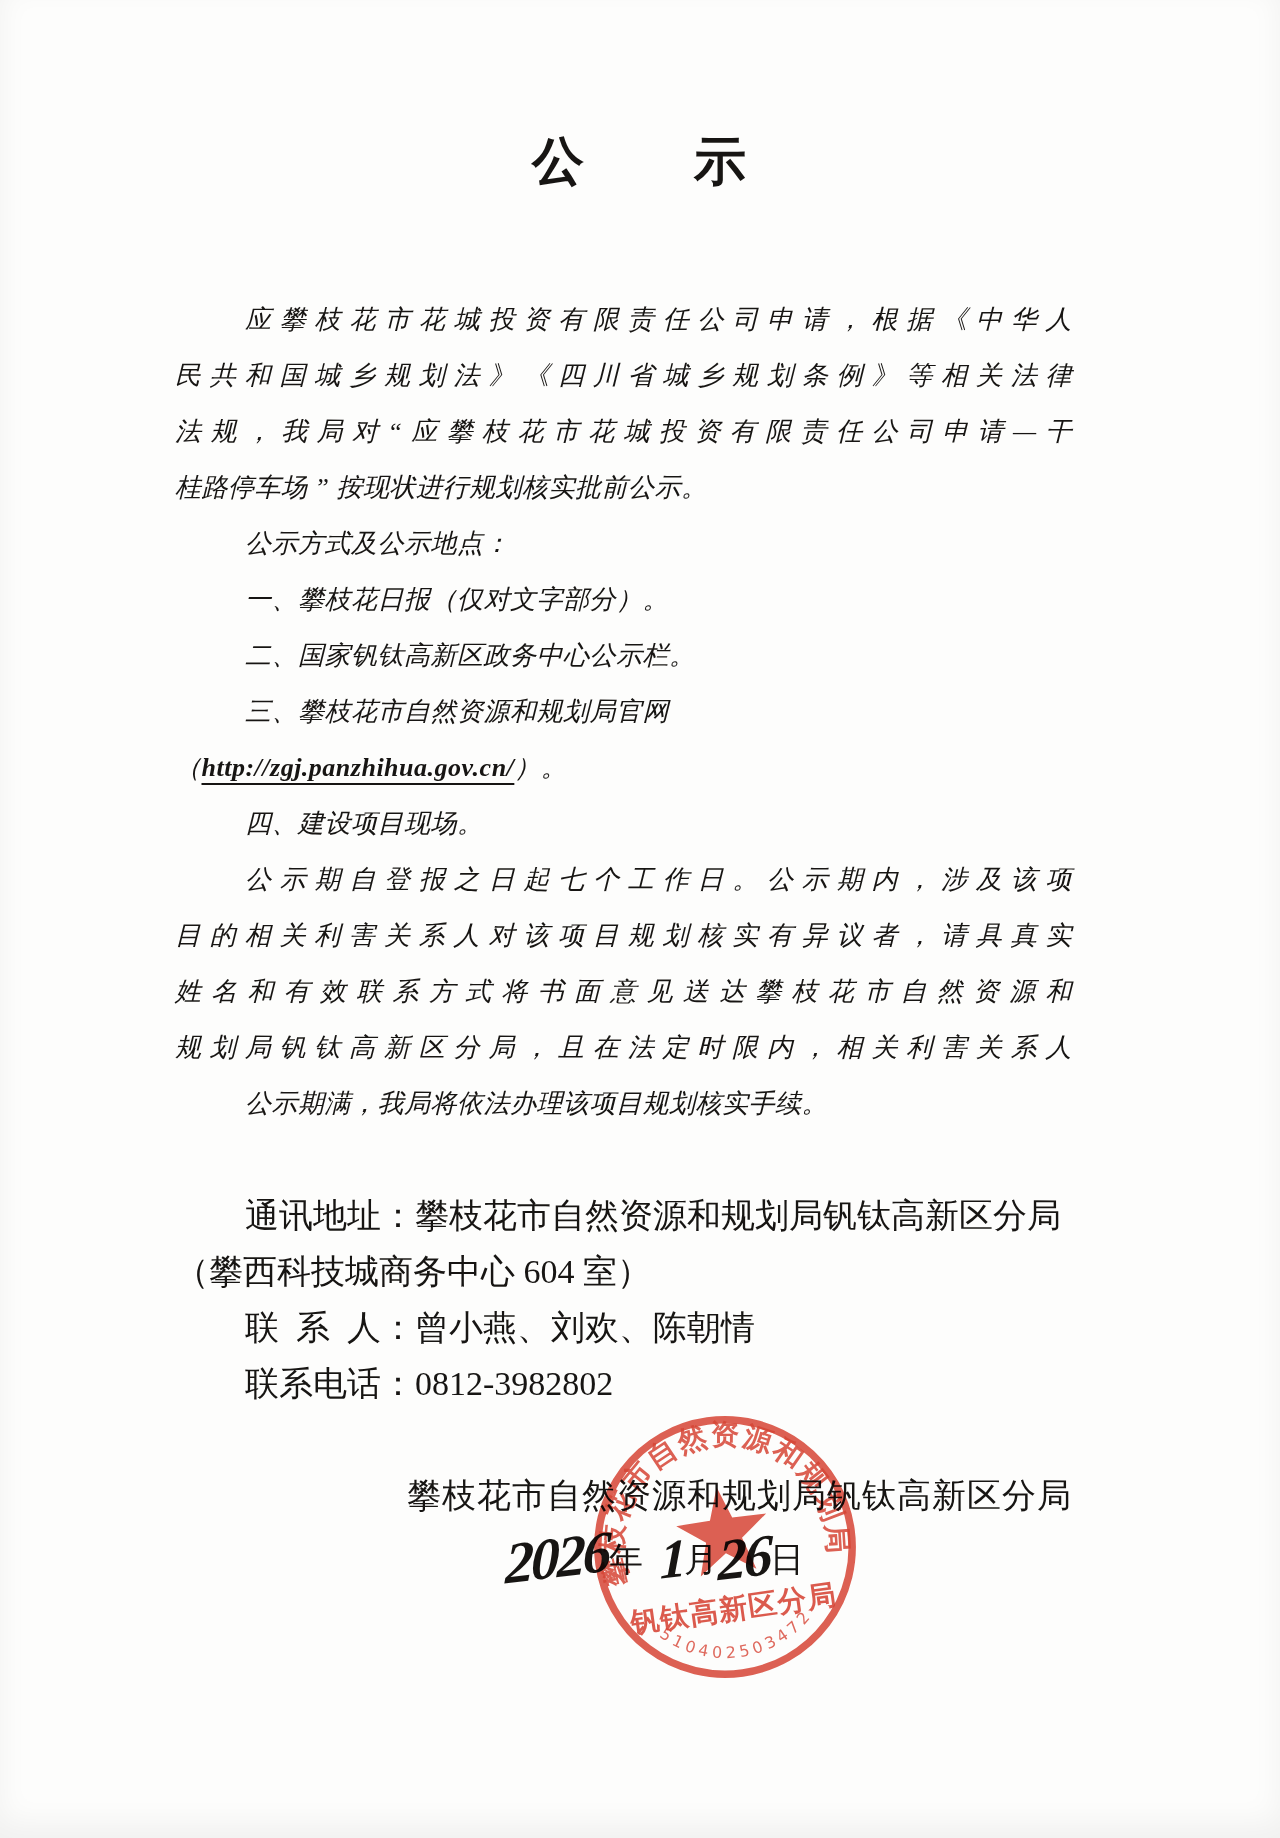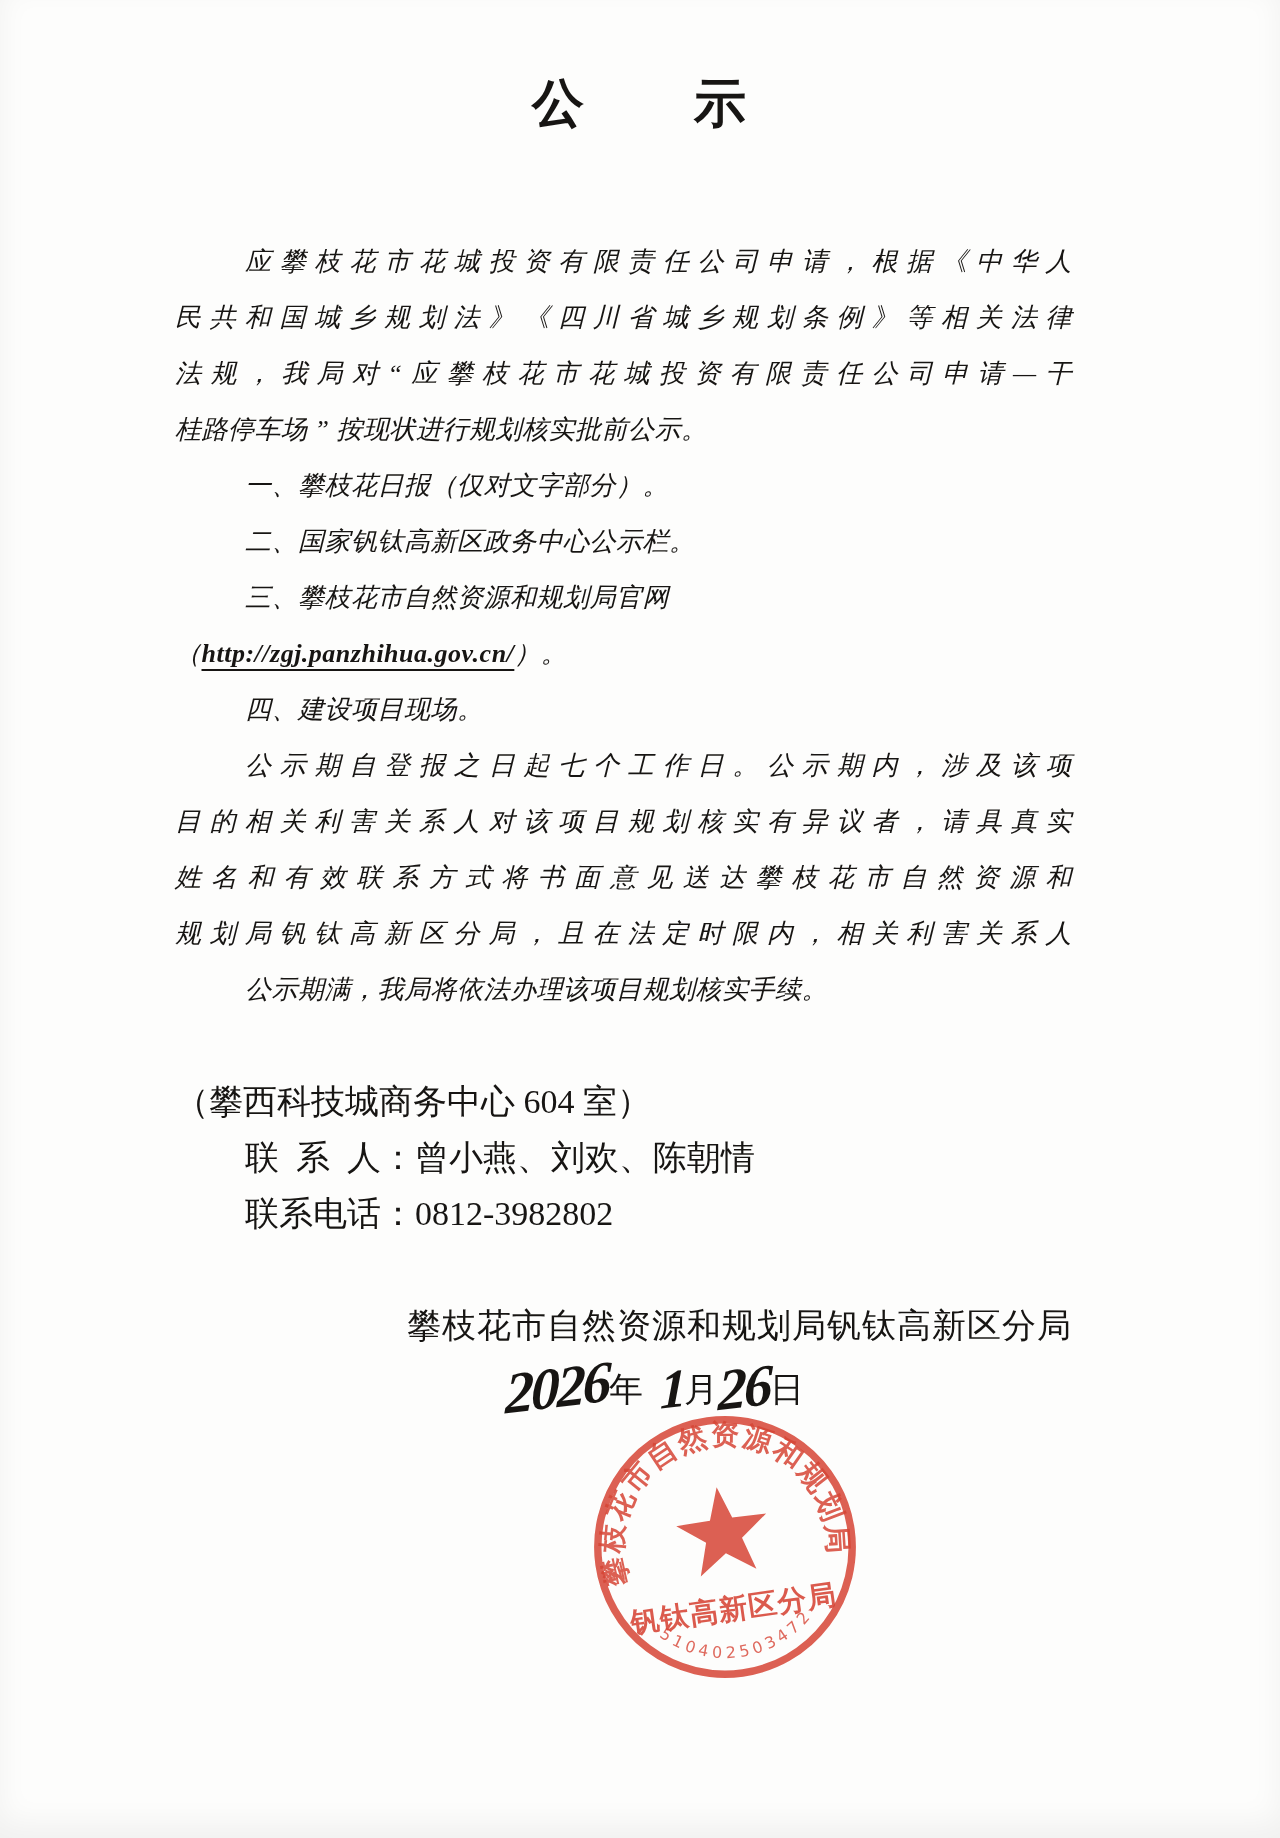--- a/index.html
+++ b/index.html
@@ -7,22 +7,22 @@
     position:relative;
     width:1280px;height:1838px;
     margin:0 auto;
     background:#fdfdfc;
     overflow:hidden;
     font-family:"Liberation Serif","DejaVu Serif",serif;
     color:#171513;
     box-shadow:inset 0 -14px 30px rgba(0,0,0,.05);
   }
   .doc-title{
-    margin:8px;
-    padding-top:54px;
+    margin:0;
+    padding-top:120px;
     text-align:center;
     font-size:52px;
     font-weight:bold;
     line-height:84px;
     white-space:pre;
     letter-spacing:2px;
   }
   .column{
     margin:88px 0 0 175px;
     width:897px;
@@ -92,33 +92,35 @@
 
 <div class="page">
 
   <h1 class="doc-title">公　　示</h1>
 
   <div class="column">
     <div class="line indent full">应攀枝花市花城投资有限责任公司申请，根据《中华人</div>
     <div class="line full">民共和国城乡规划法》《四川省城乡规划条例》等相关法律</div>
     <div class="line full">法规，我局对“应攀枝花市花城投资有限责任公司申请—干</div>
     <div class="line">桂路停车场 ” 按现状进行规划核实批前公示。</div>
+    <div class="line indent">公示方式及公示地点：</div>
     <div class="line indent">一、攀枝花日报（仅对文字部分）。</div>
     <div class="line indent">二、国家钒钛高新区政务中心公示栏。</div>
     <div class="line indent">三、攀枝花市自然资源和规划局官网</div>
     <div class="line"><span>（</span><span class="url">http://zgj.panzhihua.gov.cn/</span><span>）。</span></div>
     <div class="line indent">四、建设项目现场。</div>
     <div class="line indent full">公示期自登报之日起七个工作日。公示期内，涉及该项</div>
     <div class="line full">目的相关利害关系人对该项目规划核实有异议者，请具真实</div>
     <div class="line full">姓名和有效联系方式将书面意见送达攀枝花市自然资源和</div>
     <div class="line full">规划局钒钛高新区分局，且在法定时限内，相关利害关系人</div>
     <div class="line indent">公示期满，我局将依法办理该项目规划核实手续。</div>
 
     <div class="spacer"></div>
 
+    <div class="contact-line indent2"><span class="label">通讯地址：</span><span>攀枝花市自然资源和规划局钒钛高新区分局</span></div>
     <div class="contact-line addr2">（攀西科技城商务中心 604 室）</div>
     <div class="contact-line indent2"><span class="label">联  系  人：</span><span>曾小燕、刘欢、陈朝情</span></div>
     <div class="contact-line indent2"><span class="label">联系电话：</span><span>0812-3982802</span></div>
 
     <div class="spacer"></div>
 
     <div class="sig-org">攀枝花市自然资源和规划局钒钛高新区分局</div>
 
     <div class="sig-date"><span class="hand">2026</span><span>年</span><span>  </span><span class="hand one">1</span><span>月</span><span class="hand">26</span><span>日</span></div>
   </div>

